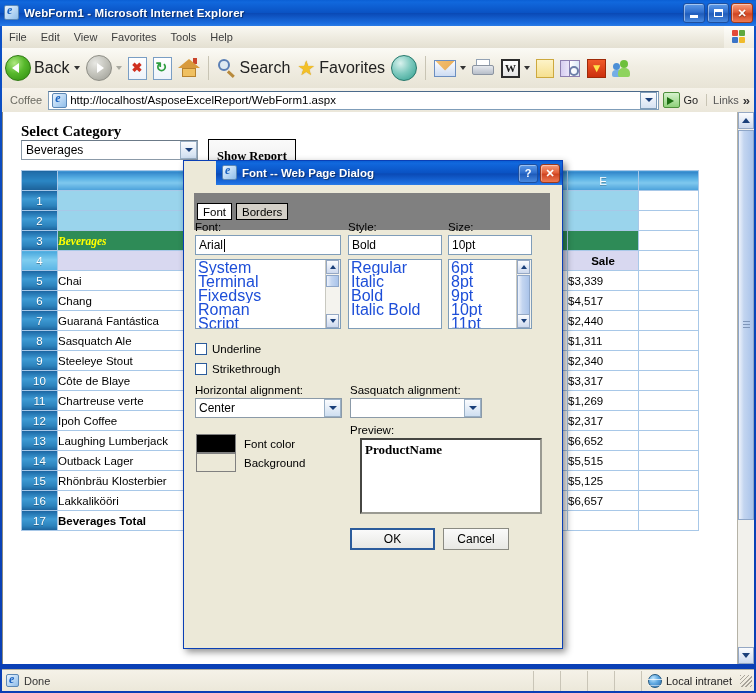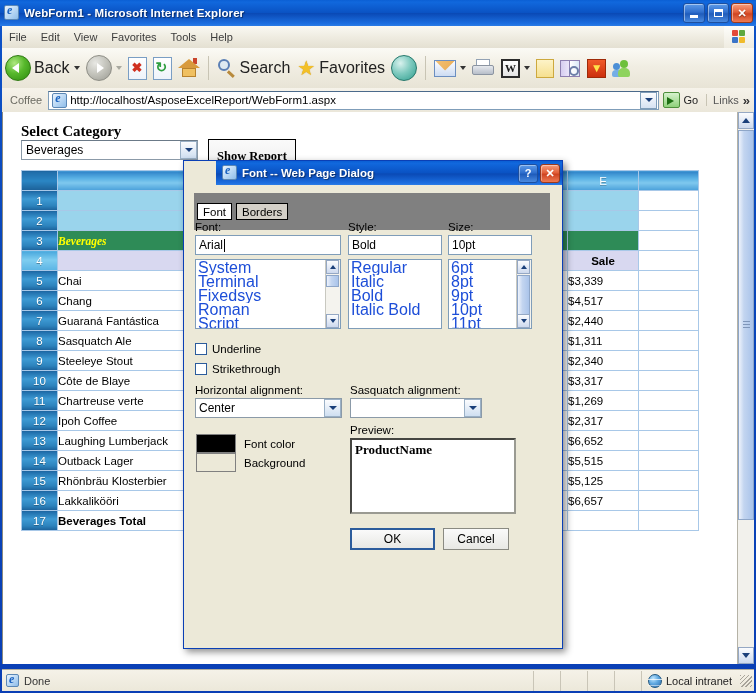--- a/index.html
+++ b/index.html
@@ -689,21 +689,21 @@
             <i class="dchev"></i>
           </span>
       </div>
 
       <div class="swatch" style="left:12px;top:249px;background:#000000"></div>
       <div class="swlbl" style="left:60px;top:253px">Font color</div>
       <div class="swatch" style="left:12px;top:268px;background:#ece9d8"></div>
       <div class="swlbl" style="left:60px;top:272px">Background</div>
 
       <div class="flabel" style="left:166px;top:239px">Preview:</div>
-      <div class="previewbox" style="left:166px;top:253px;width:166px;height:76px">
+      <div class="previewbox" style="left:176px;top:253px;width:182px;height:76px">
         <div class="previewtext">ProductName</div>
       </div>
 
       <div class="dlgbtn def" style="left:166px;top:343px;width:85px">OK</div>
       <div class="dlgbtn" style="left:259px;top:343px;width:66px">Cancel</div>
     </div>
   </div>
 
   <div class="statusbar">
     <div class="stcell stdone">

